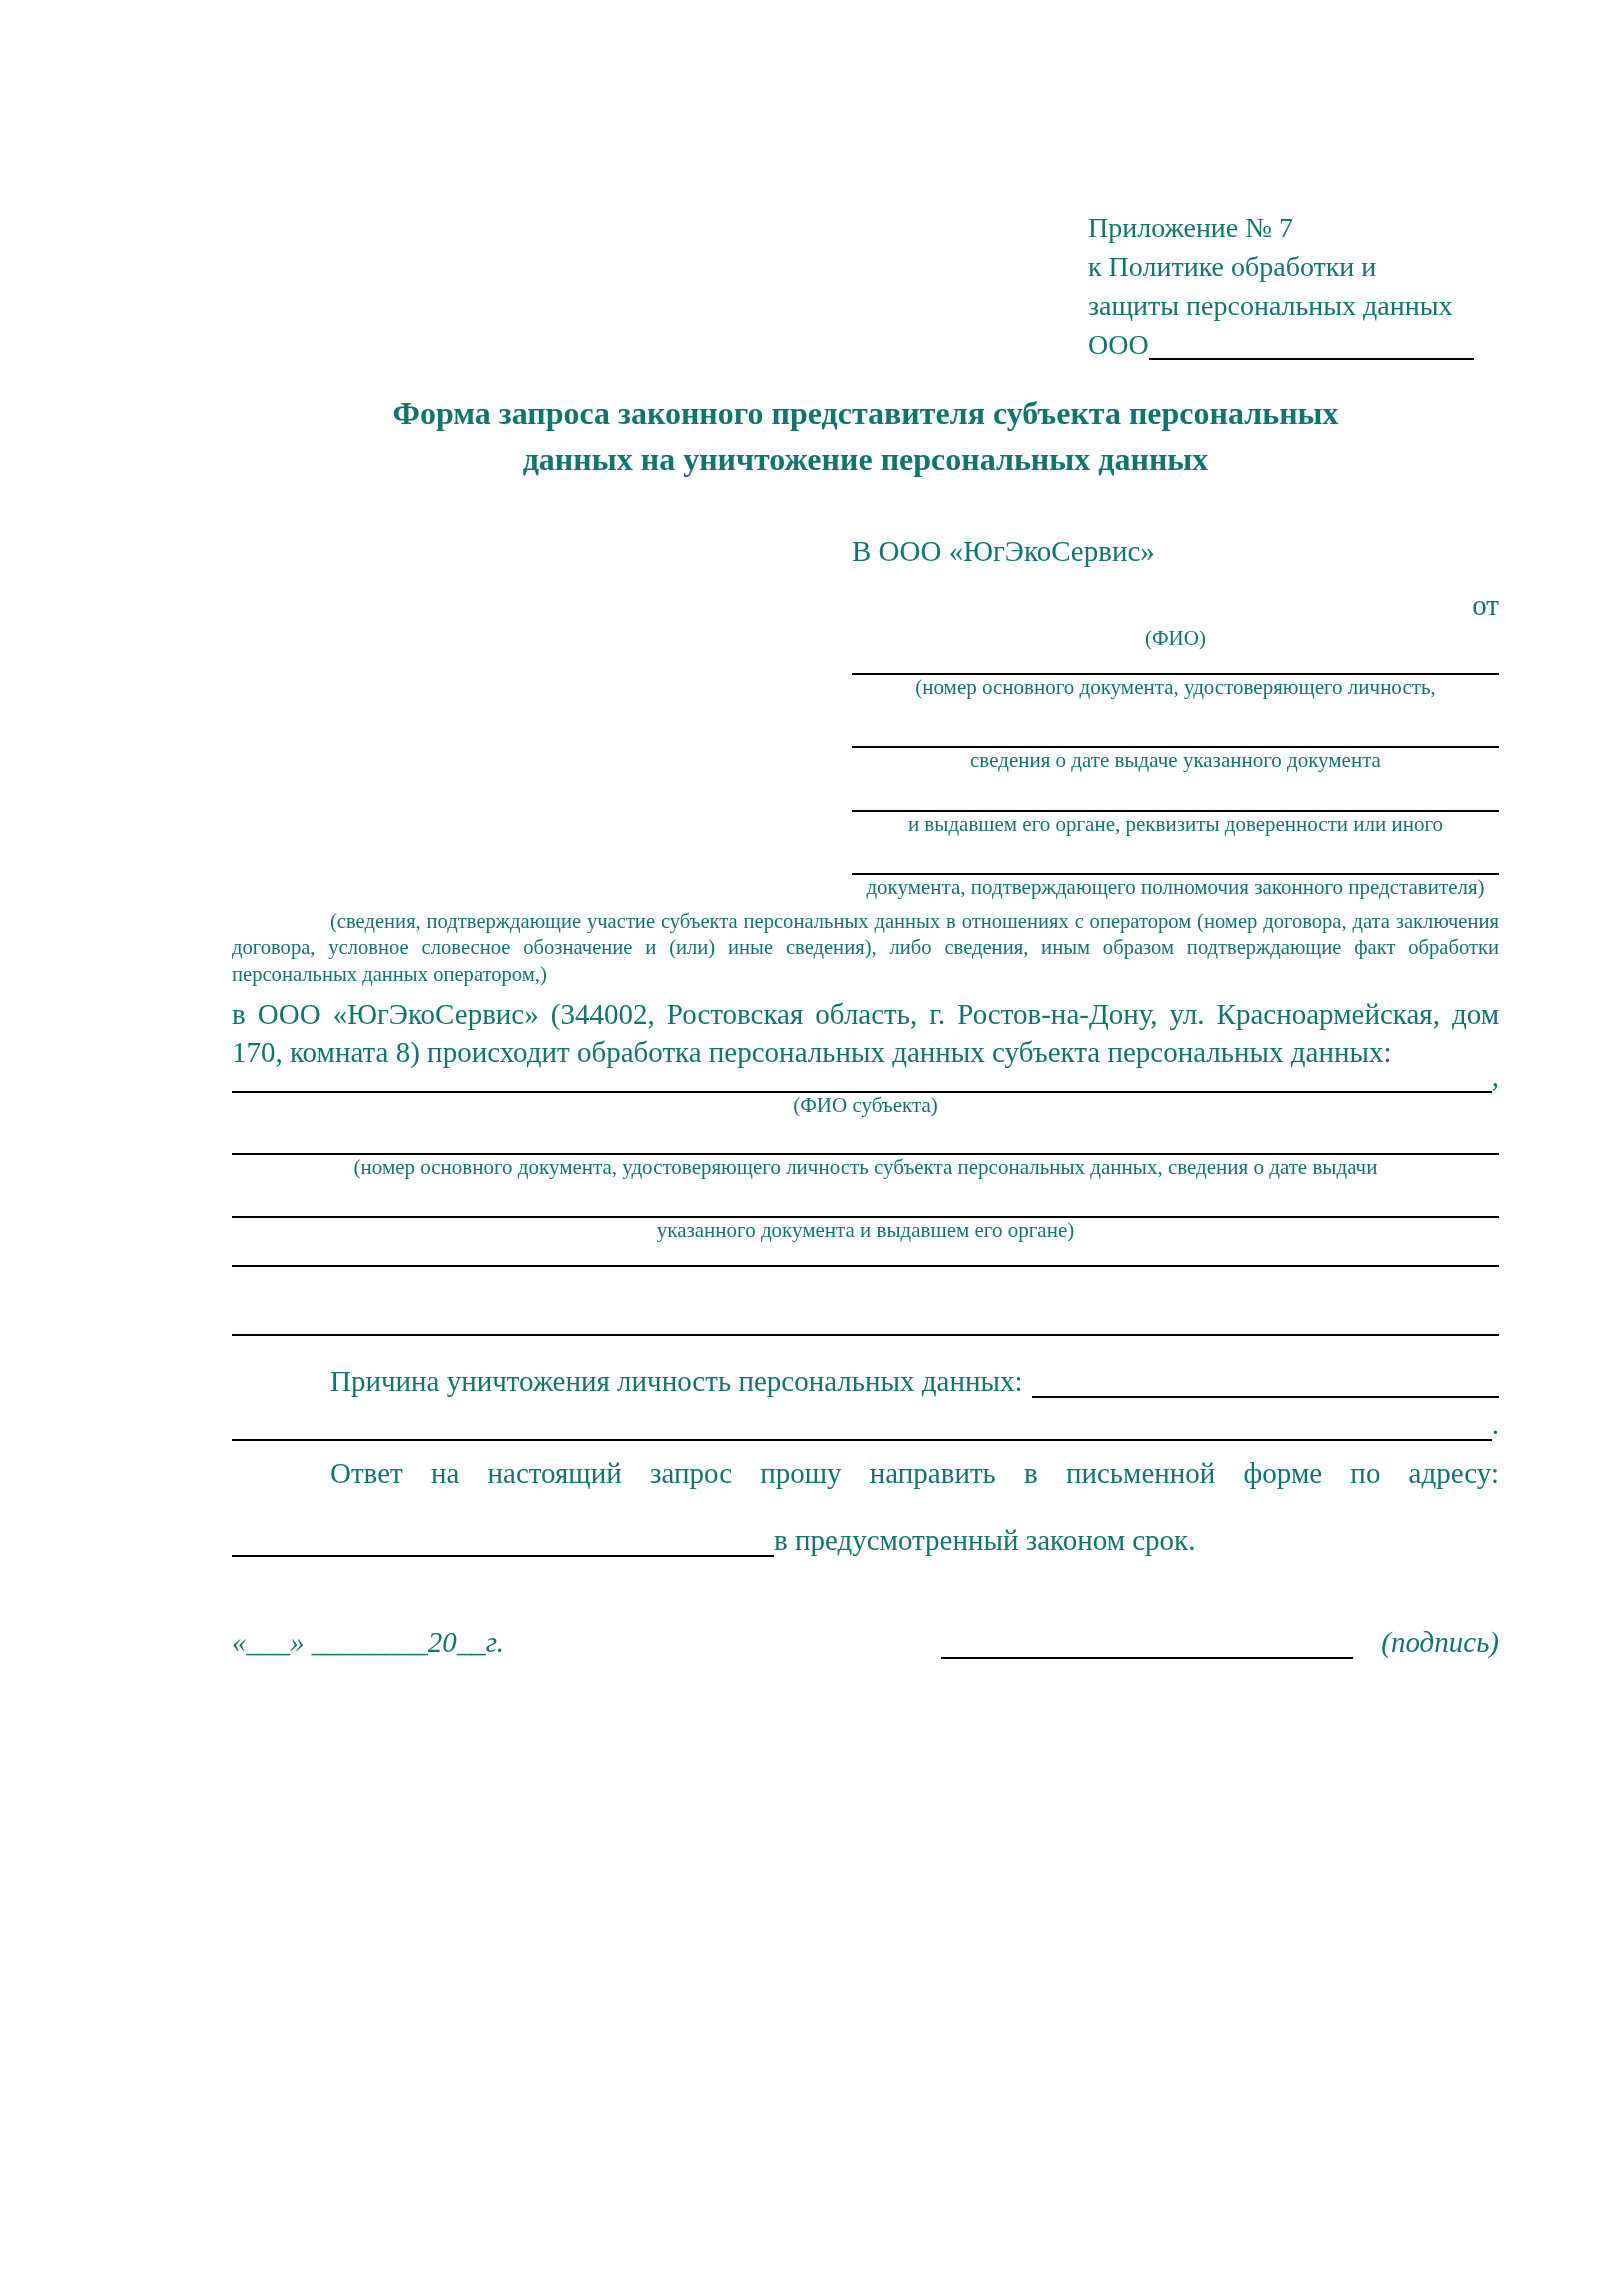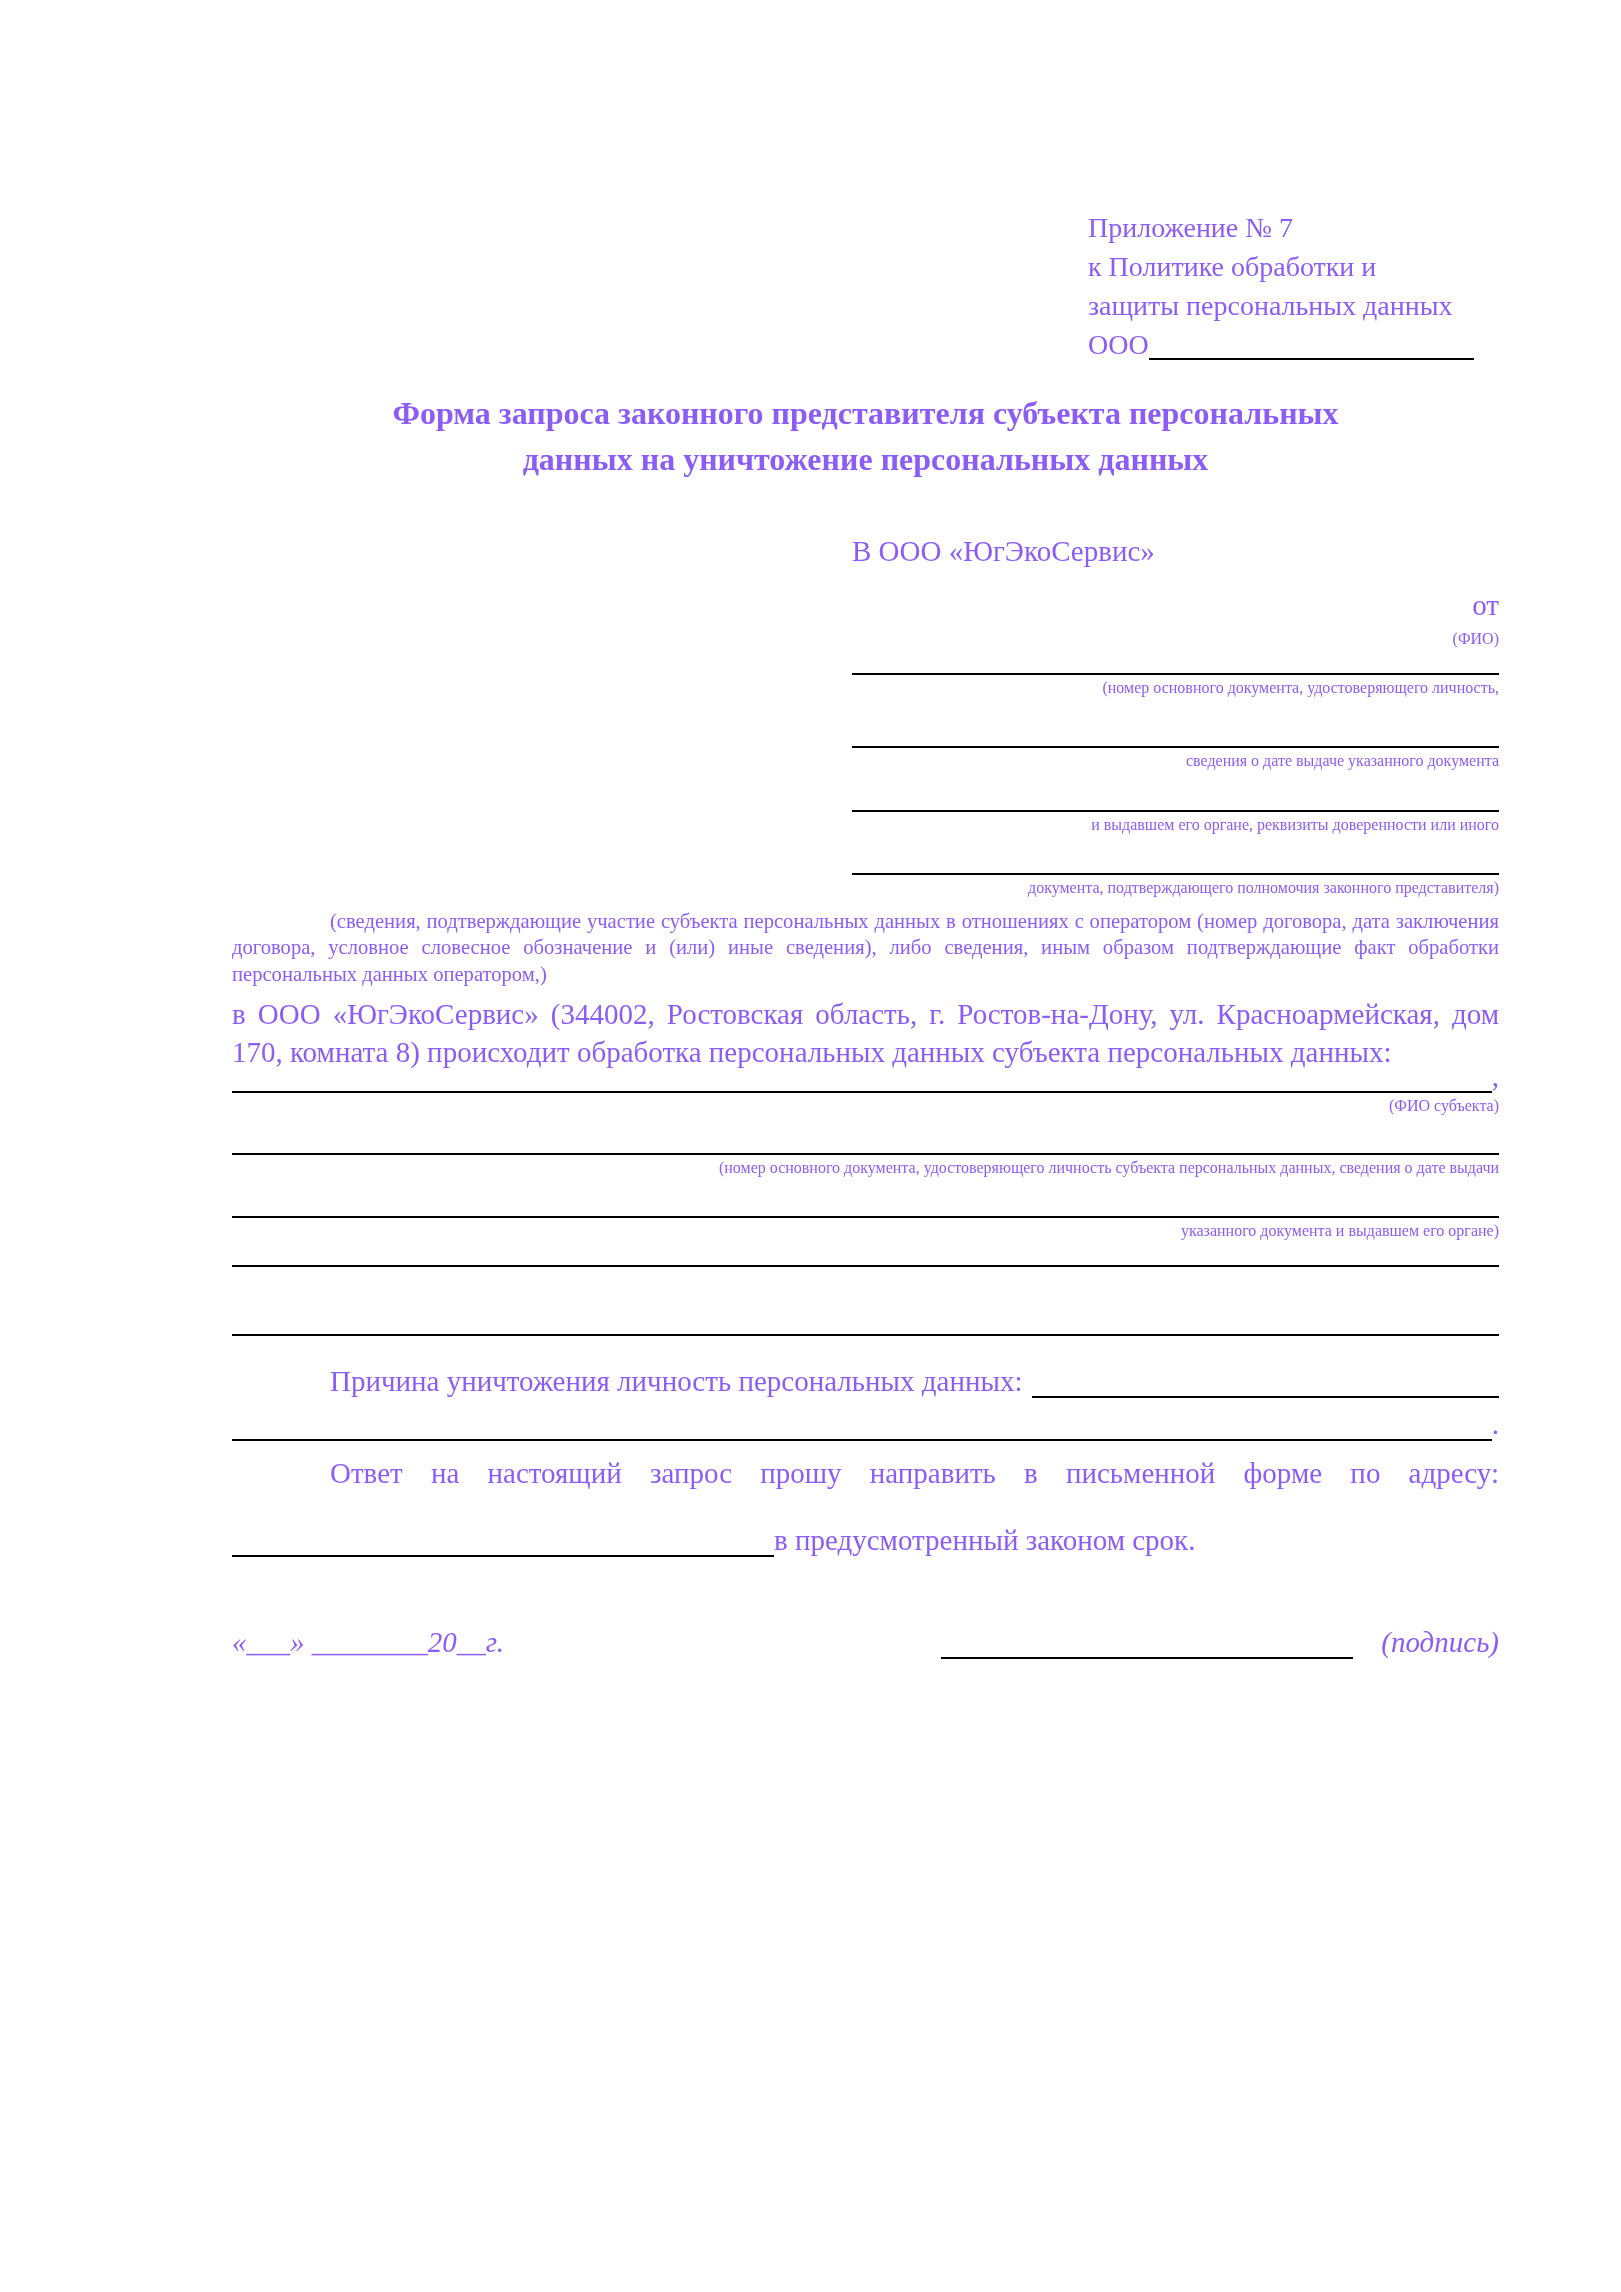--- a/index.html
+++ b/index.html
@@ -1,37 +1,37 @@
 <!DOCTYPE html>
 <html lang="ru"><head>
 <meta charset="utf-8">
 <style>
   html,body{margin:0;padding:0;background:#ffffff;}
   .page{
     position:relative;
     width:1621px;height:2293px;
-    background:#ffffff;color:#8b5cf6;
+    background:#ffffff;color:#0f766e;
     font-family:"Liberation Serif","DejaVu Serif",serif;
     font-size:29px;
     box-sizing:border-box;
     padding:208px 122px 0 232px;
     overflow:hidden;
   }
   
   .header-note{margin-left:856px;font-size:28px;line-height:39px;}
   .ooo-row{display:flex;align-items:center;height:39px;}
   .ooo-line{width:325px;border-bottom:2px solid #000;height:29px;}
   
   .title{margin-top:25.5px;text-align:center;font-weight:bold;font-size:32px;line-height:46px;}
   
   .addressee{margin-left:620px;margin-top:51px;}
   .to-line{line-height:37px;}
   .from-row{display:flex;align-items:flex-end;margin-top:19.6px;height:37px;flex-direction:column;}
   .from-row .fill{flex:1;border-bottom:2px solid #000;height:33px;margin-left:13.7px;}
-  .cap{font-size:16px;line-height:25.5px;text-align:right;}
+  .cap{font-size:21px;line-height:25.5px;text-align:center;}
   .blank{border-bottom:2px solid #000;}
   .b1{height:21.6px;} .b2{height:45px;} .b3{height:37px;} .b4{height:35px;}
   
   .accordance-row{display:flex;align-items:flex-end;margin-top:69px;height:37px;padding-left:98px;}
   .accordance-row .lead{white-space:nowrap;}
   .accordance-row .fill{flex:1;border-bottom:2px solid #000;height:33px;margin-left:11.8px;}
   .fine-print{font-size:20.6px;line-height:26.5px;text-align:justify;text-indent:98px;margin-top:7.8px;}
   
   .processing{margin-top:7.8px;line-height:38px;text-align:justify;}
   .line-row{display:flex;align-items:flex-end;}

